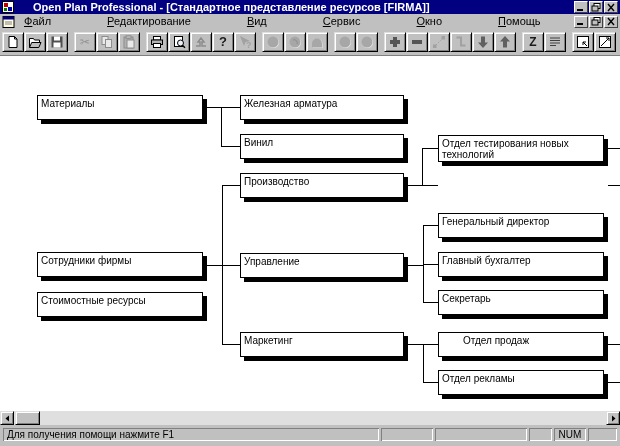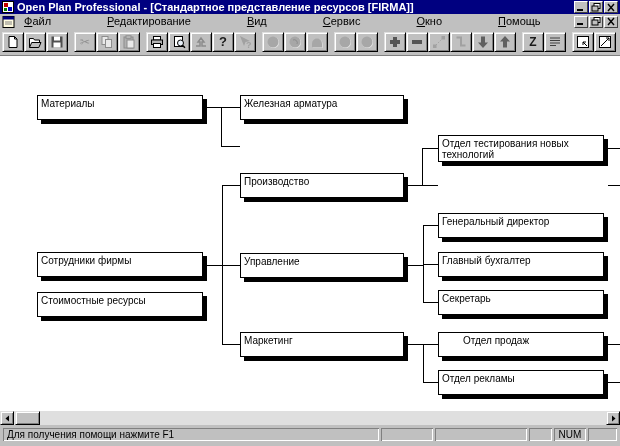--- a/index.html
+++ b/index.html
@@ -2,21 +2,21 @@
 <html><head>
 <meta charset="utf-8">
 <style>
   html,body{margin:0;padding:0;}
   body{width:620px;height:446px;overflow:hidden;background:#c0c0c0;
        font-family:"Liberation Sans",sans-serif;}
   .window{width:620px;height:446px;display:flex;flex-direction:column;background:#c0c0c0;}
 
   
   .titlebar{height:14px;background:#000080;color:#fff;display:flex;align-items:center;
-            padding:0 2px;gap:3px;flex:0 0 auto;}
+            padding:0 2px;gap:19px;flex:0 0 auto;}
   .titlebar .title{font-size:11px;font-weight:bold;white-space:nowrap;overflow:hidden;flex:1;line-height:14px;}
   .appicon{width:12px;height:12px;flex:0 0 auto;display:block;}
   .winbtns{display:flex;gap:1px;flex:0 0 auto;}
   .wbtn{width:14px;height:12px;background:#c0c0c0;border:1px solid;border-color:#fff #404040 #404040 #fff;
         display:flex;align-items:center;justify-content:center;box-sizing:border-box;}
   .wbtn svg{display:block;}
 
   
   .menubar{height:15px;display:flex;align-items:center;padding:0 2px;flex:0 0 auto;}
   .docicon{width:13px;height:12px;margin-right:3px;}
@@ -317,20 +317,21 @@
       <div class="cline" style="left: 404px; top: 288px; width: 19px; height: 1px;"></div>
       <div class="cline" style="left: 423px; top: 288px; width: 1px; height: 39px;"></div>
       <div class="cline" style="left: 423px; top: 288px; width: 15px; height: 1px;"></div>
       <div class="cline" style="left: 423px; top: 326px; width: 15px; height: 1px;"></div>
       <div class="cline" style="left: 608px; top: 92px; width: 12px; height: 1px;"></div>
       <div class="cline" style="left: 608px; top: 129px; width: 12px; height: 1px;"></div>
       <div class="cline" style="left: 608px; top: 288px; width: 12px; height: 1px;"></div>
       <div class="cline" style="left: 608px; top: 326px; width: 12px; height: 1px;"></div>
       <div class="node" style="left: 37px; top: 39px; width: 166px; height: 25px;">Материалы</div>
       <div class="node" style="left: 240px; top: 39px; width: 164px; height: 25px;">Железная арматура</div>
+      <div class="node" style="left: 240px; top: 78px; width: 164px; height: 25px;">Винил</div>
       <div class="node" style="left: 37px; top: 196px; width: 166px; height: 25px;">Сотрудники фирмы</div>
       <div class="node" style="left: 240px; top: 117px; width: 164px; height: 25px;">Производство</div>
       <div class="node" style="left: 438px; top: 79px; width: 166px; height: 27px;">Отдел тестирования новых технологий</div>
       <div class="node" style="left: 240px; top: 197px; width: 164px; height: 25px;">Управление</div>
       <div class="node" style="left: 438px; top: 157px; width: 166px; height: 25px;">Генеральный директор</div>
       <div class="node" style="left: 438px; top: 196px; width: 166px; height: 25px;">Главный бухгалтер</div>
       <div class="node" style="left: 438px; top: 234px; width: 166px; height: 25px;">Секретарь</div>
       <div class="node" style="left: 240px; top: 276px; width: 164px; height: 25px;">Маркетинг</div>
       <div class="node" style="left: 438px; top: 276px; width: 166px; height: 25px; padding-left: 24px;">Отдел продаж</div>
       <div class="node" style="left: 438px; top: 314px; width: 166px; height: 25px;">Отдел рекламы</div>

